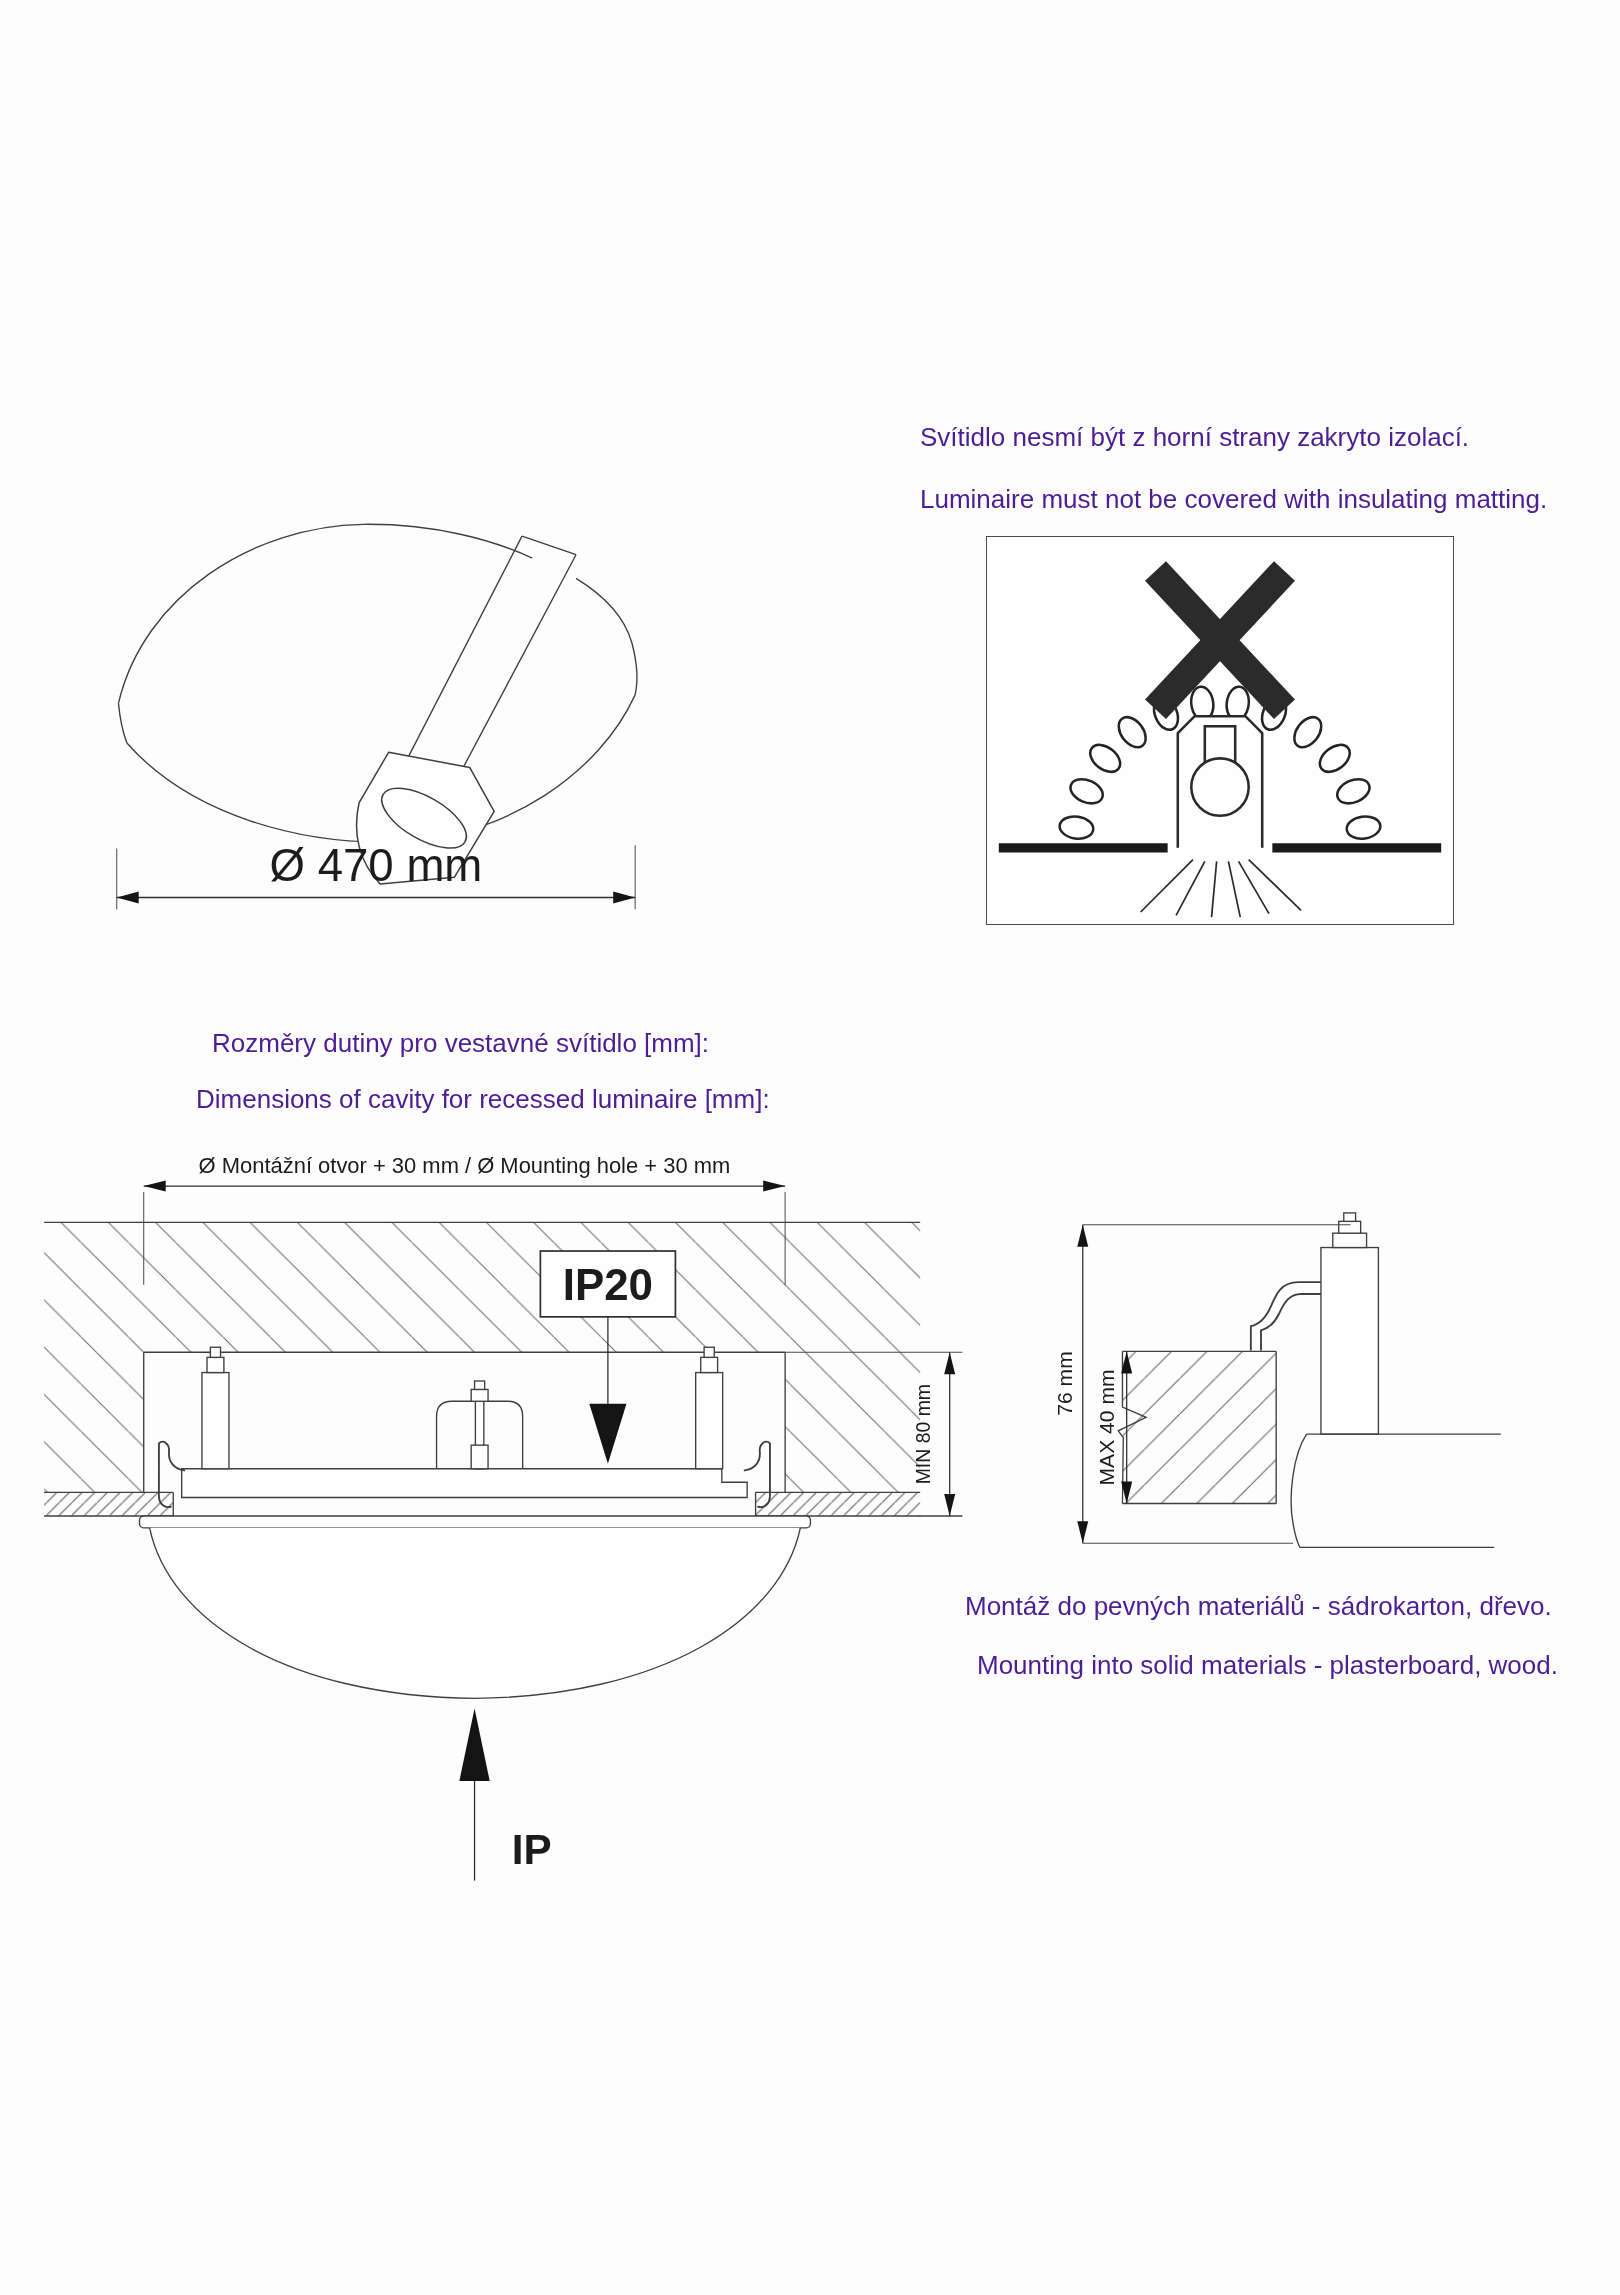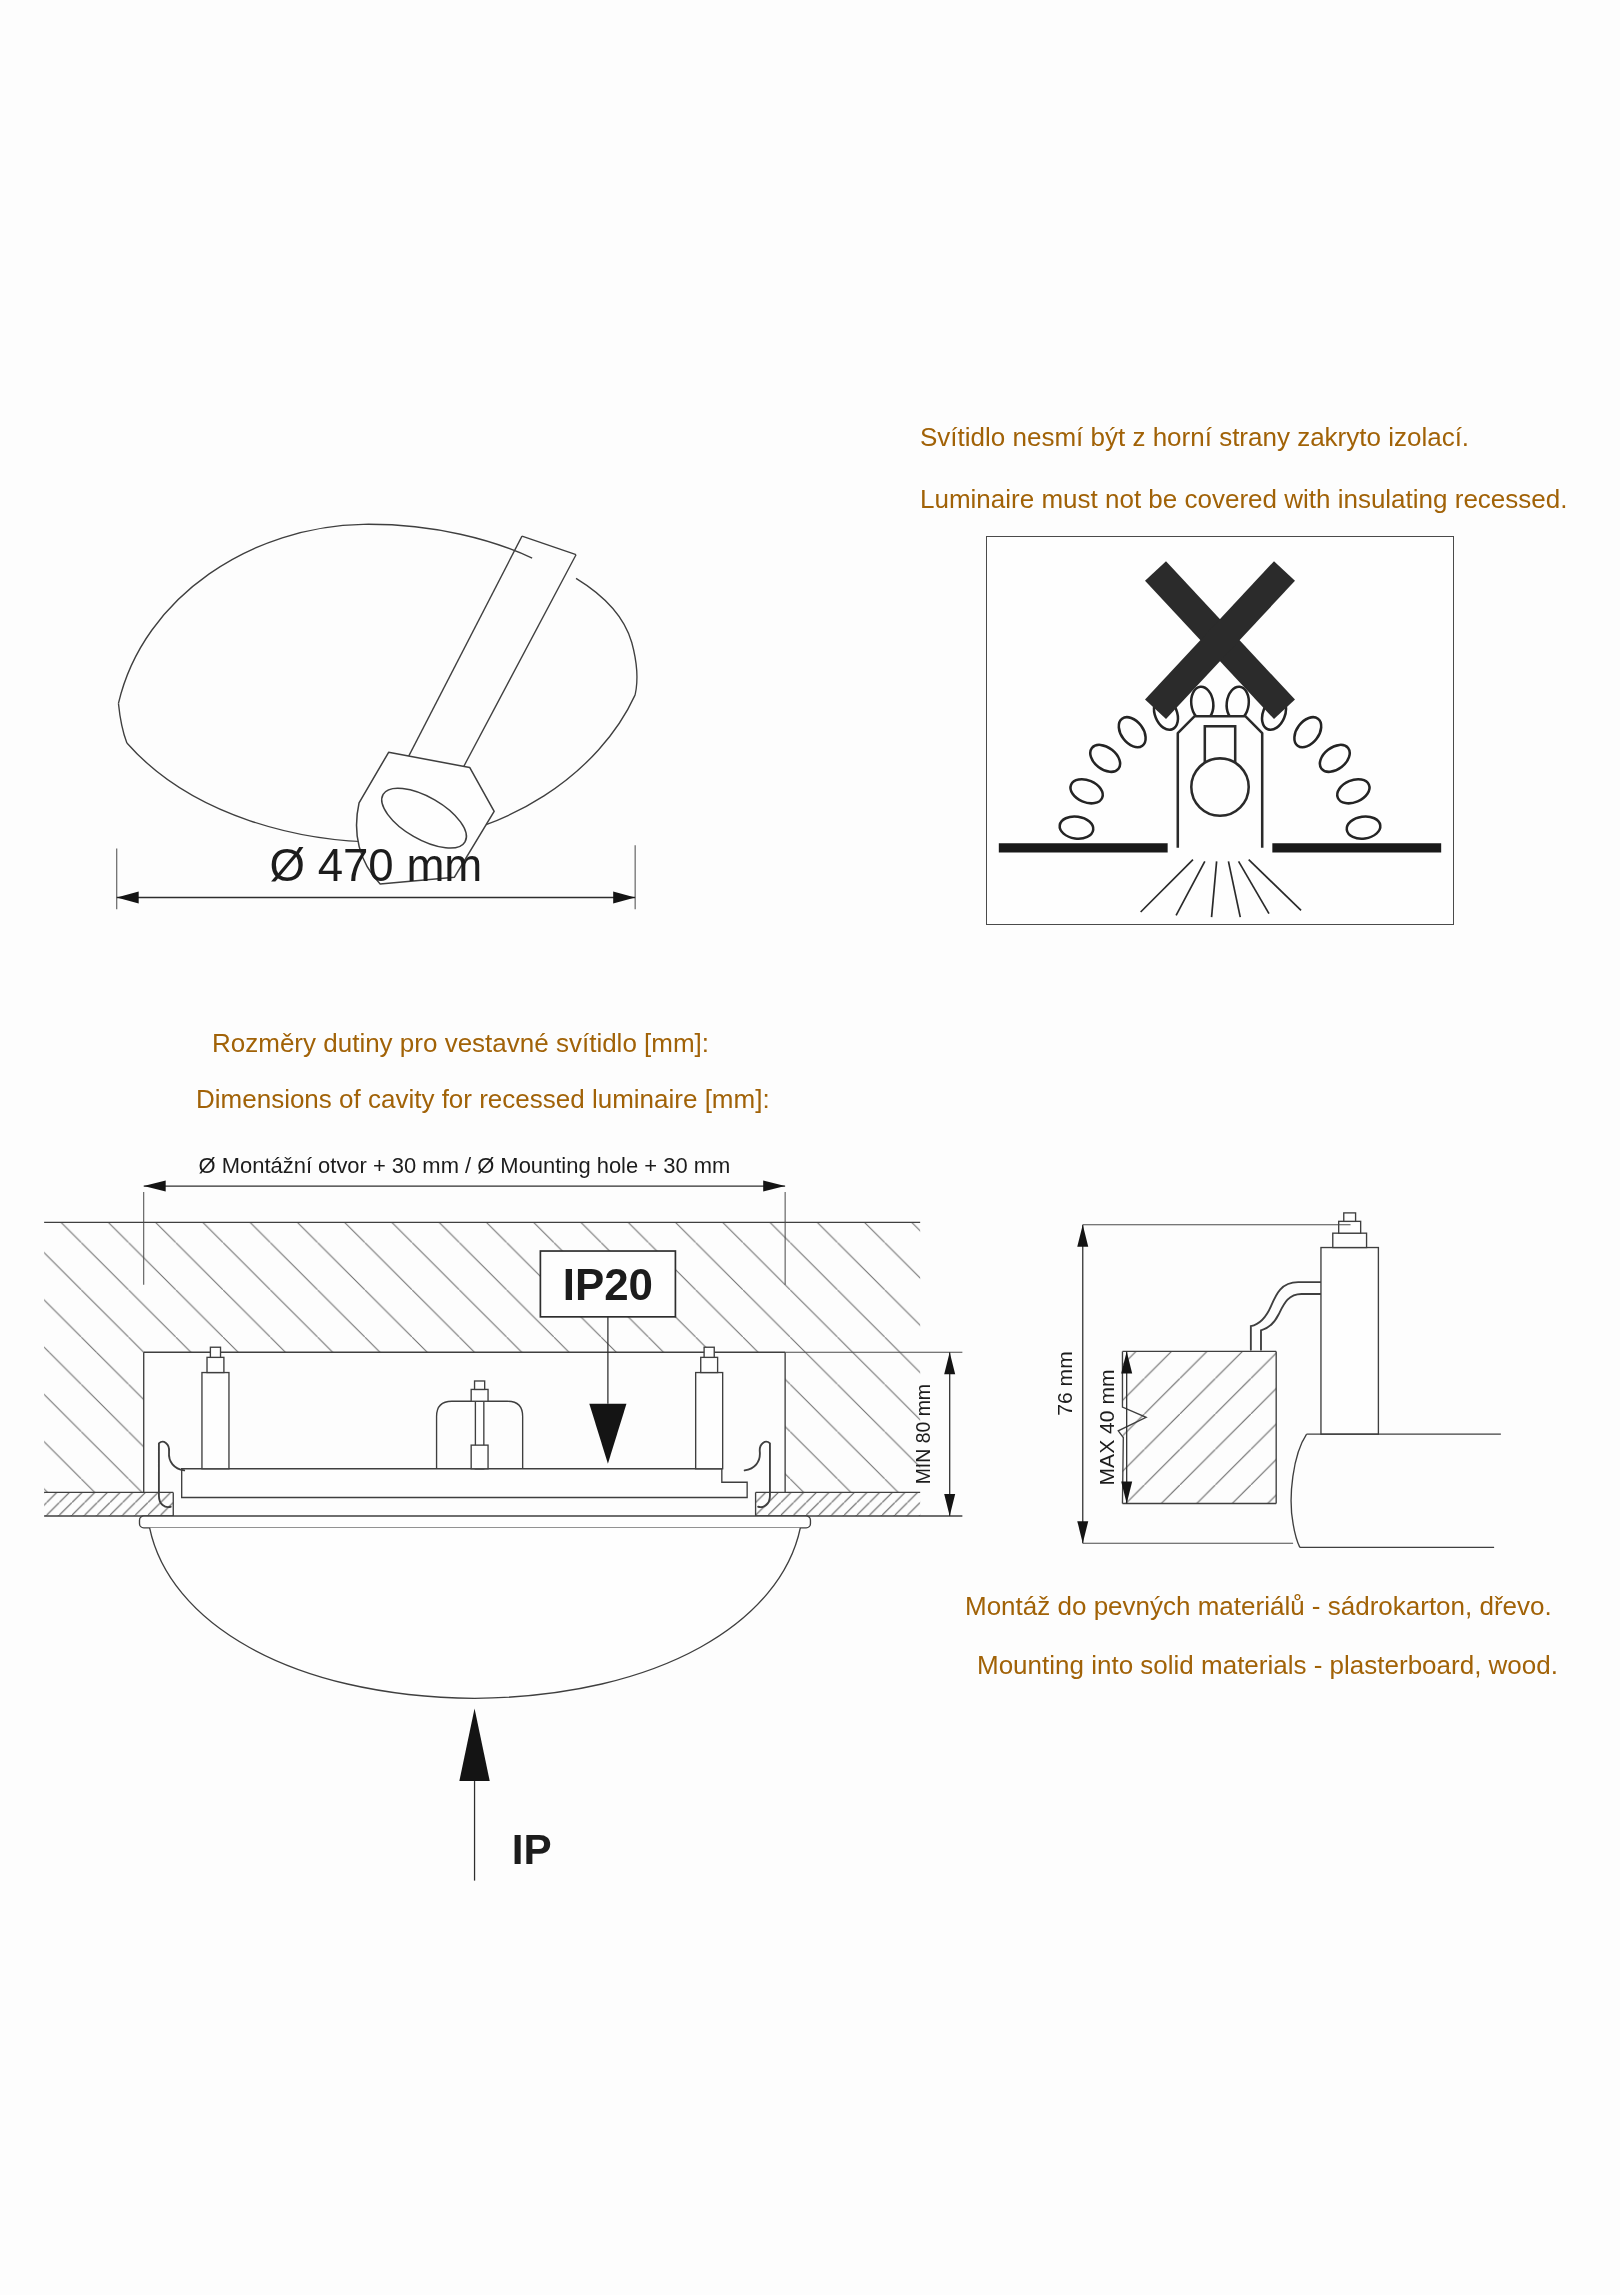--- a/index.html
+++ b/index.html
@@ -2,40 +2,40 @@
 <html style="font-size:13.5px"><head>
 <meta charset="utf-8">
 <style>
   html,body{margin:0;padding:0;background:#e8e8e8;}
   #page{
     position:relative;width:1621px;height:2295px;background:#fdfdfd;
     font-family:"Liberation Sans","DejaVu Sans",sans-serif;color:#1c1c1c;
     overflow:hidden;
   }
   .abs{position:absolute;}
-  .body-text{font-size:26px;letter-spacing:0px;white-space:nowrap;color:#a16207;}
+  .body-text{font-size:26px;letter-spacing:0px;white-space:nowrap;color:#4c1d95;}
   .warn-box{
     border:1.7px solid #4a4a4a;background:#fefefe;
   }
   svg{display:block;}
   svg text{font-family:"Liberation Sans","DejaVu Sans",sans-serif;fill:#1c1c1c;}
   .thin{stroke:#3f3f3f;stroke-width:1.6;fill:none;}
   .thin2{stroke:#4a4a4a;stroke-width:1.2;fill:none;}
   .dimline{stroke:#2e2e2e;stroke-width:1.5;fill:none;}
   .arrowfill{fill:#141414;stroke:none;}
   .whitefill{fill:#fefefe;stroke:#3f3f3f;stroke-width:1.6;}
   .clipwire{stroke:#3f3f3f;stroke-width:2.2;fill:none;stroke-linecap:round;}
 </style>
 </head>
 <body>
 
 <div id="page">
 
   <div class="abs body-text" style="left:920px;top:422px;">Svítidlo nesmí být z horní strany zakryto izolací.</div>
-  <div class="abs body-text" style="left:920px;top:484px;">Luminaire must not be covered with insulating recessed.</div>
+  <div class="abs body-text" style="left:920px;top:484px;">Luminaire must not be covered with insulating matting.</div>
 
   <div class="abs warn-box" style="left:986px;top:536px;width:466px;height:387px;">
     <svg width="466" height="387" viewBox="0 0 552 458">
 
       <g stroke="#242424" stroke-width="3" fill="none">
         <ellipse cx="106" cy="344" rx="20" ry="13" transform="rotate(-172 106 344)"></ellipse>
         <ellipse cx="118" cy="301" rx="20" ry="13" transform="rotate(-157 118 301)"></ellipse>
         <ellipse cx="140" cy="262" rx="20" ry="13" transform="rotate(-142 140 262)"></ellipse>
         <ellipse cx="172" cy="231" rx="20" ry="13" transform="rotate(-127 172 231)"></ellipse>
         <ellipse cx="212" cy="209" rx="20" ry="13" transform="rotate(-112 212 209)"></ellipse>

